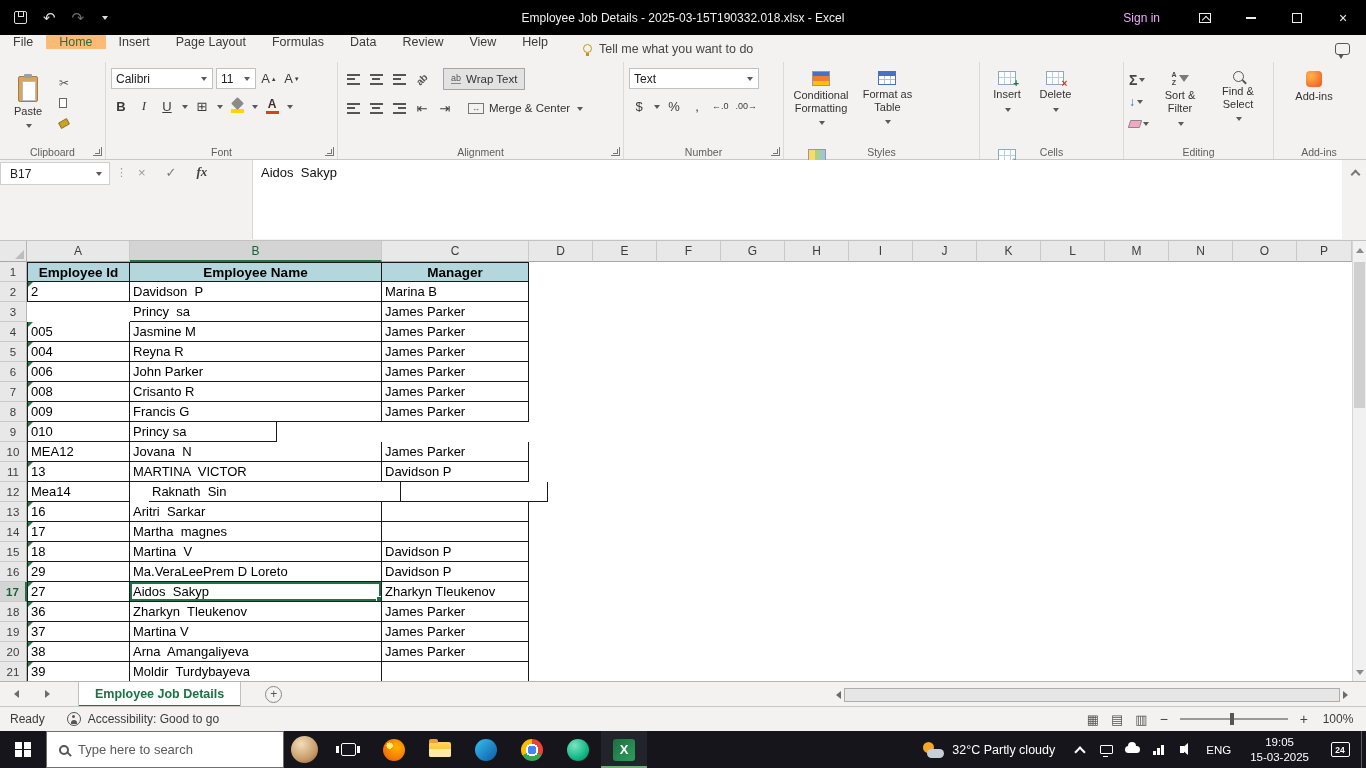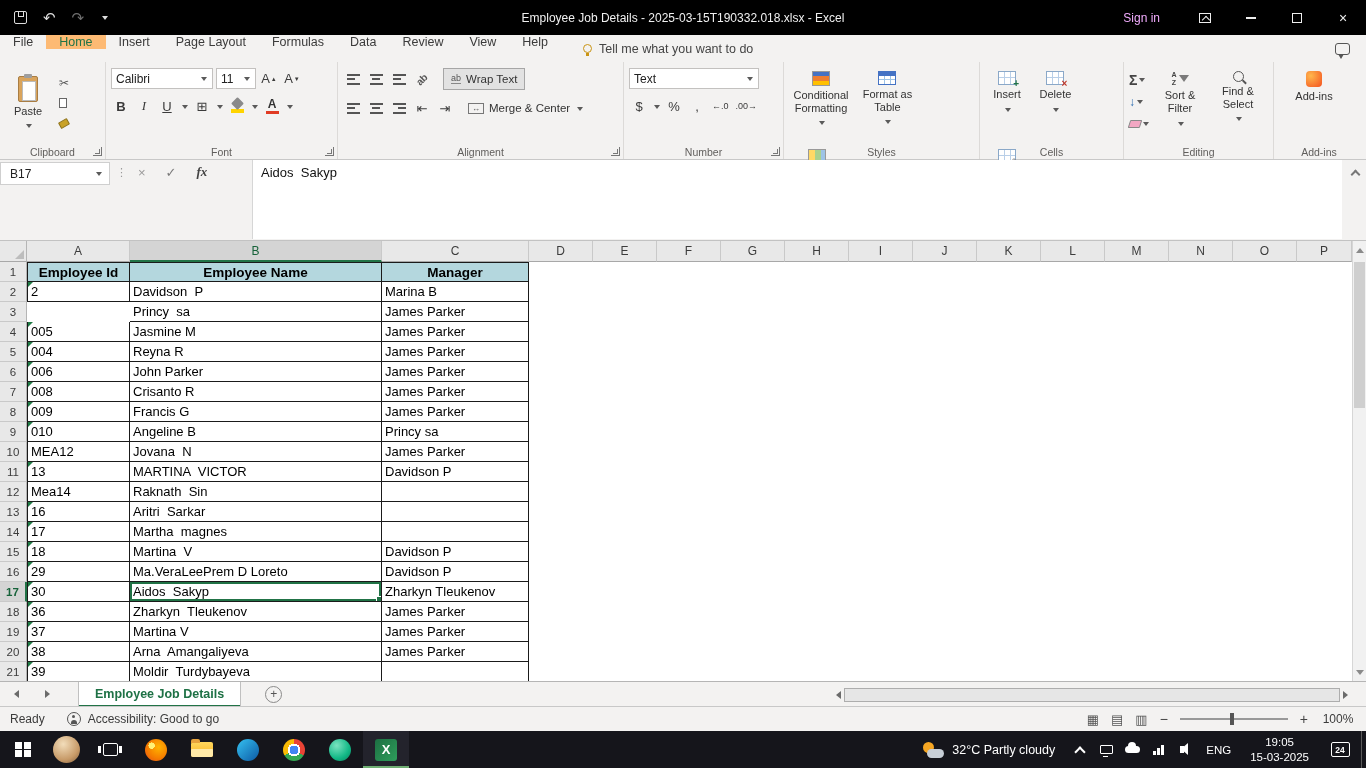--- a/index.html
+++ b/index.html
@@ -633,23 +633,20 @@
           <div class="cell" style="width: 147px;">
             <span>James Parker</span>
           </div>
         </div>
         <div class="grow">
           <div class="rowh">9</div>
           <div class="cell" style="width: 103px;">
             <span>010</span>
             <i class="flag"></i>
           </div>
-          <div class="cell" style="width: 252px;">
-            <span>Angeline B</span>
-          </div>
           <div class="cell" style="width: 147px;">
             <span>Princy sa</span>
           </div>
         </div>
         <div class="grow">
           <div class="rowh">10</div>
           <div class="cell" style="width: 103px;">
             <span>MEA12</span>
           </div>
           <div class="cell" style="width: 252px;">
@@ -670,21 +667,21 @@
           </div>
           <div class="cell" style="width: 147px;">
             <span>Davidson P</span>
           </div>
         </div>
         <div class="grow">
           <div class="rowh">12</div>
           <div class="cell" style="width: 103px;">
             <span>Mea14</span>
           </div>
-          <div class="cell" style="width: 252px;">
+          <div class="cell" style="width: 252px; margin-left: 19px;">
             <span>Raknath  Sin</span>
           </div>
           <div class="cell" style="width: 147px;">
             <span></span>
           </div>
         </div>
         <div class="grow">
           <div class="rowh">13</div>
           <div class="cell" style="width: 103px;">
             <span>16</span>
@@ -732,21 +729,21 @@
           <div class="cell" style="width: 252px;">
             <span>Ma.VeraLeePrem D Loreto</span>
           </div>
           <div class="cell" style="width: 147px;">
             <span>Davidson P</span>
           </div>
         </div>
         <div class="grow">
           <div class="rowh selh">17</div>
           <div class="cell" style="width: 103px;">
-            <span>30</span>
+            <span>27</span>
             <i class="flag"></i>
           </div>
           <div class="cell sel" style="width: 252px;">
             <span>Aidos  Sakyp</span>
             <i class="handle"></i>
           </div>
           <div class="cell" style="width: 147px;">
             <span>Zharkyn Tleukenov</span>
           </div>
         </div>
@@ -851,20 +848,24 @@
 
   <div class="taskbar">
     <div class="tbbtn">
         <span class="iwin">
           <i></i>
           <i></i>
           <i></i>
           <i></i>
         </span>
       </div>
+    <div class="searchbox">
+      <i class="smag"></i>
+      <input class="searchinput" placeholder="Type here to search" style="">
+    </div>
     <div class="avatarwrap">
         <span class="avatar"></span>
       </div>
     <div class="tbbtn">
         <i class="itv"></i>
       </div>
     <div class="tbbtn">
         <i class="ifox"></i>
       </div>
     <div class="tbbtn">

